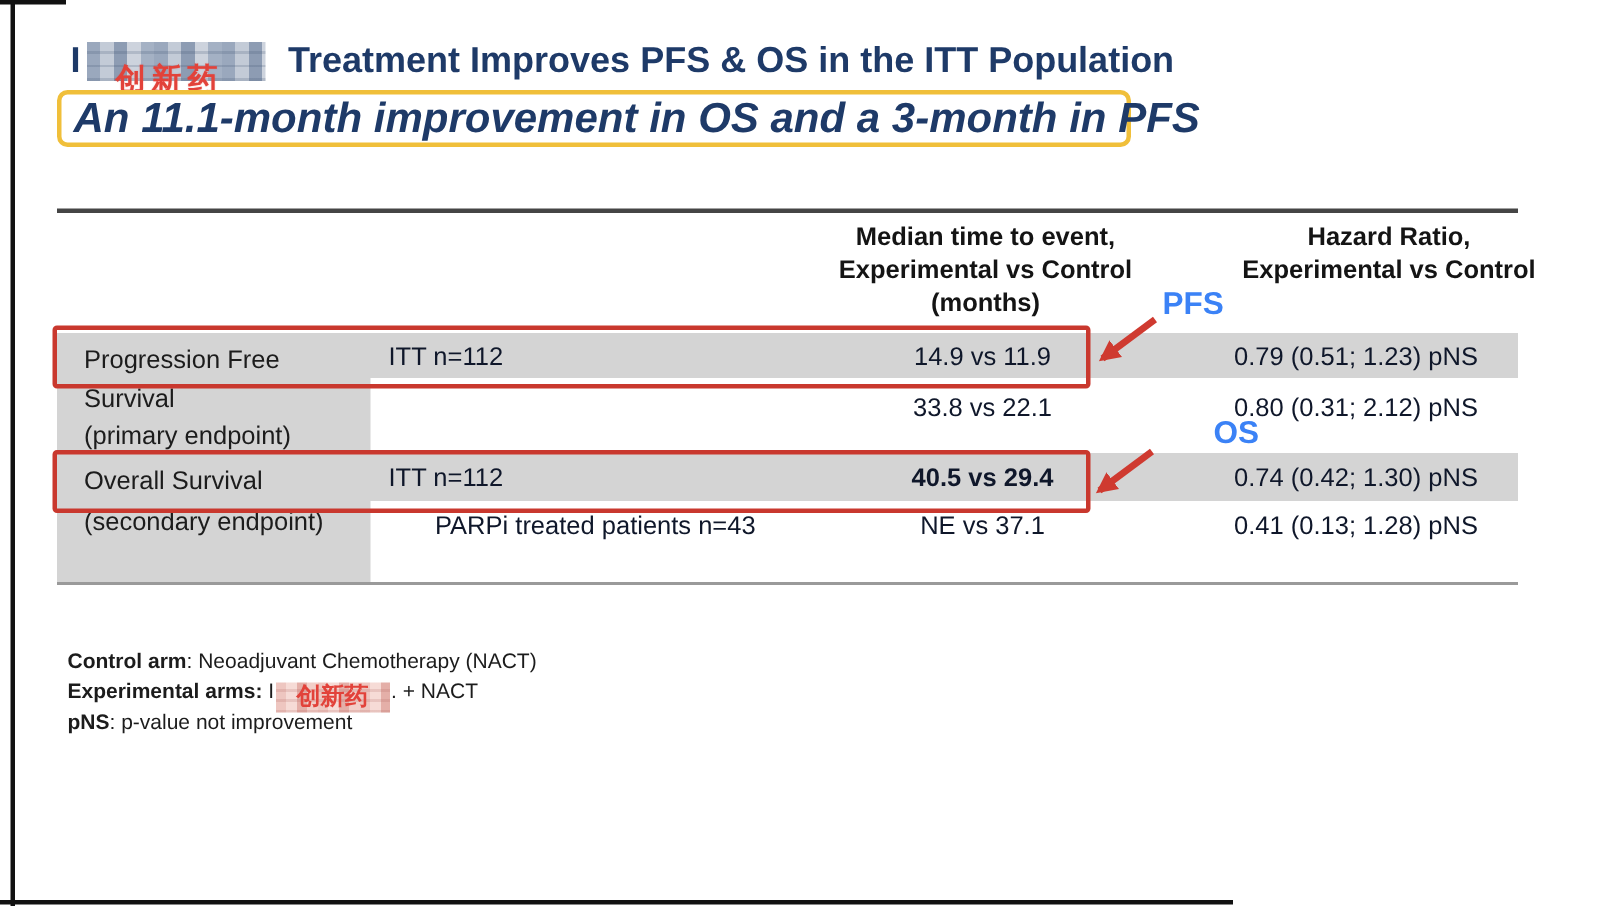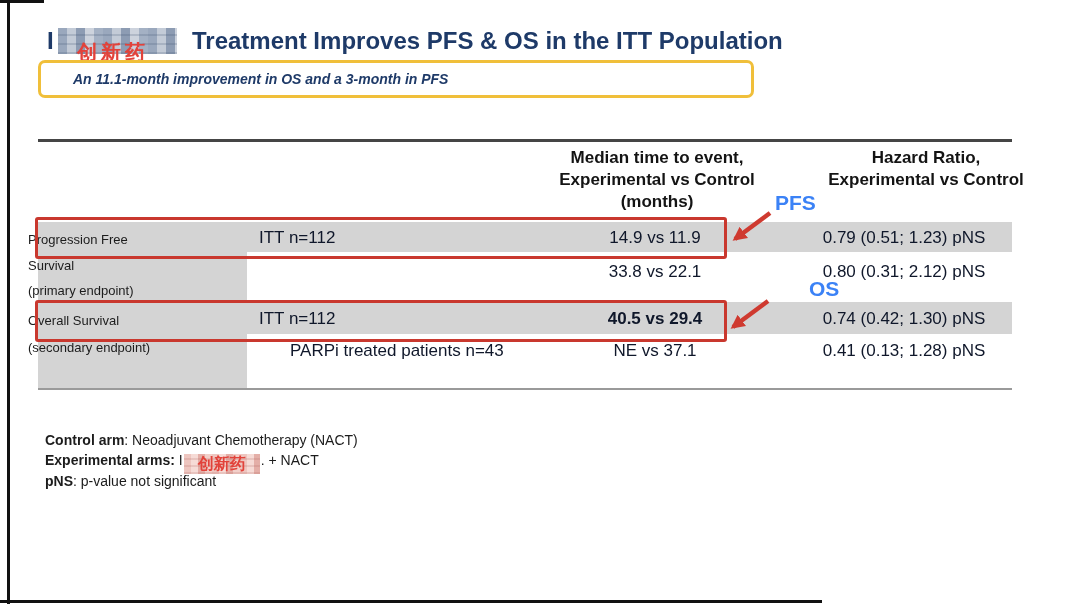--- a/index.html
+++ b/index.html
@@ -25,38 +25,38 @@
     position:absolute;left:19px;top:11px;font-size:20px;font-weight:bold;color:#e2423a;
     white-space:nowrap;letter-spacing:4px;text-shadow:0 0 1px rgba(226,66,58,.4);
   }
 
   
   .subtitle-box{
     position:absolute;left:38px;top:60px;width:702px;height:32px;
     border:3px solid #f0bf3a;border-radius:7px;background:#ffffff;
     display:flex;align-items:center;padding-left:8px;
   }
-  .subtitle-text{font-size:14px;font-weight:bold;font-style:italic;color:#1e3a68;white-space:nowrap;margin-left:24px;}
+  .subtitle-text{font-size:28px;font-weight:bold;font-style:italic;color:#1e3a68;white-space:nowrap;}
 
   
   .rule-top{position:absolute;left:38px;top:139px;width:974px;height:2.5px;background:#454545;}
   .rule-bottom{position:absolute;left:38px;top:388px;width:974px;height:2px;background:#9a9a9a;}
   .col1-block{position:absolute;left:38px;top:222px;width:209px;height:167px;background:#d4d4d4;}
   .row-band-1{position:absolute;left:38px;top:222px;width:974px;height:30px;background:#d4d4d4;}
   .row-band-3{position:absolute;left:38px;top:302px;width:974px;height:32px;background:#d4d4d4;}
 
   
   .hdr{position:absolute;transform:translateX(-50%);text-align:center;font-size:17px;font-weight:bold;line-height:22px;color:#141414;white-space:nowrap;}
   .hdr-median{left:657px;top:147px;}
   .hdr-hr{left:926px;top:147px;}
 
   
   .cell{position:absolute;font-size:17px;color:#0f172a;white-space:nowrap;}
   .cell-c{transform:translateX(-50%);text-align:center;}
-  .endpoint{position:absolute;left:28px;font-size:13px;line-height:25.5px;color:#1c1c1c;}
+  .endpoint{position:absolute;left:56px;font-size:17px;line-height:25.5px;color:#1c1c1c;}
 
   
   .hl-box{position:absolute;left:35px;width:686px;height:36px;border:3.5px solid #c9382e;border-radius:3px;}
   .hl-box-1{top:217px;}
   .hl-box-2{top:300px;}
 
   
   .annot{position:absolute;font-size:21px;font-weight:600;color:#3b82f6;white-space:nowrap;}
   .annot-pfs{left:775px;top:191px;}
   .annot-os{left:771px;top:277px;margin-left:38px;}
@@ -156,15 +156,15 @@
       <line x1="768" y1="301" x2="733" y2="327" stroke="#cf3a30" stroke-width="4.5" marker-end="url(#ah)"></line>
     </g>
   </svg>
 
   <div class="fn fn-1"><b>Control arm</b><span>:  Neoadjuvant Chemotherapy (NACT)</span></div>
 
   <div class="fn fn-2"><b>Experimental arms:</b><span> I</span><span class="fn-mosaic">
         <span class="fn-redacted">创新药</span>
       </span><span>. + NACT</span></div>
 
-  <div class="fn fn-3"><b>pNS</b><span>:  p-value not significant</span></div>
+  <div class="fn fn-3"><b>pNS</b><span>:  p-value not improvement</span></div>
 
 </div>
 
 </body></html>

